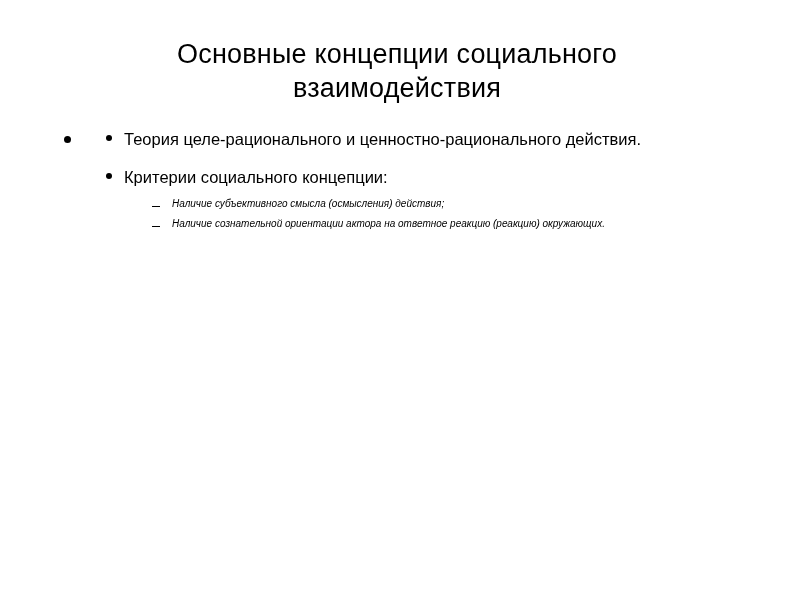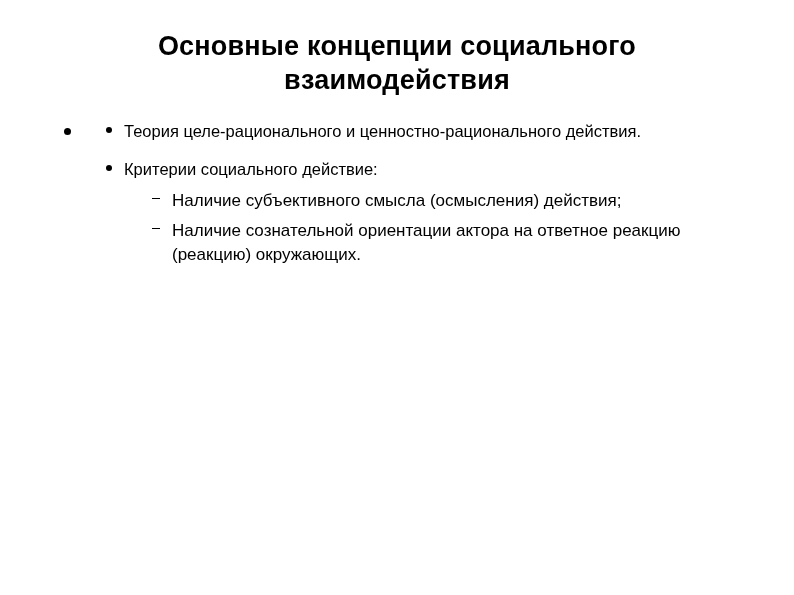--- a/index.html
+++ b/index.html
@@ -21,22 +21,22 @@
     height: 595px;
     box-sizing: border-box;
   }
 
   .slide-title {
     text-align: center;
     font-size: 27px;
     line-height: 1.25;
     color: #000;
     padding: 30px 68px 0 68px;
-    font-weight: bold;
-    margin: 0;
+    font-weight: normal;
+    margin: 8px;
     letter-spacing: 0.2px;
   }
 
   .content {
     margin-top: 22px;
     padding: 0 40px 0 44px;
   }
 
   ul.level1 {
     list-style: none;
@@ -87,24 +87,25 @@
   }
 
   ul.level3 {
     list-style: none;
     margin: 8px 0 0 0;
     padding: 0;
   }
 
   ul.level3 > li.l3-item {
     position: relative;
-    font-size: 17px;
+    font-size: 10px;
     line-height: 1.42;
     padding-left: 48px;
     margin-bottom: 6px;
+    font-style: italic;
   }
 
   ul.level3 > li.l3-item > .bullet-dash {
     position: absolute;
     left: 28px;
     top: 9px;
     width: 8px;
     height: 1px;
     background: #000;
   }
@@ -127,21 +128,21 @@
         <span class="bullet-disc"></span>
 
         <ul class="level2">
           <li class="l2-item">
             <span class="bullet-disc"></span>
             <span class="l2-text">Теория целе-рационального и ценностно-рационального действия.</span>
           </li>
 
           <li class="l2-item">
             <span class="bullet-disc"></span>
-            <span class="l2-text">Критерии социального действие:</span>
+            <span class="l2-text">Критерии социального концепции:</span>
 
             <ul class="level3">
               <li class="l3-item">
                 <span class="bullet-dash"></span>
                 <span class="l3-text">Наличие субъективного смысла (осмысления) действия;</span>
               </li>
               <li class="l3-item">
                 <span class="bullet-dash"></span>
                 <span class="l3-text">Наличие сознательной ориентации актора на ответное реакцию (реакцию) окружающих.</span>
               </li>

